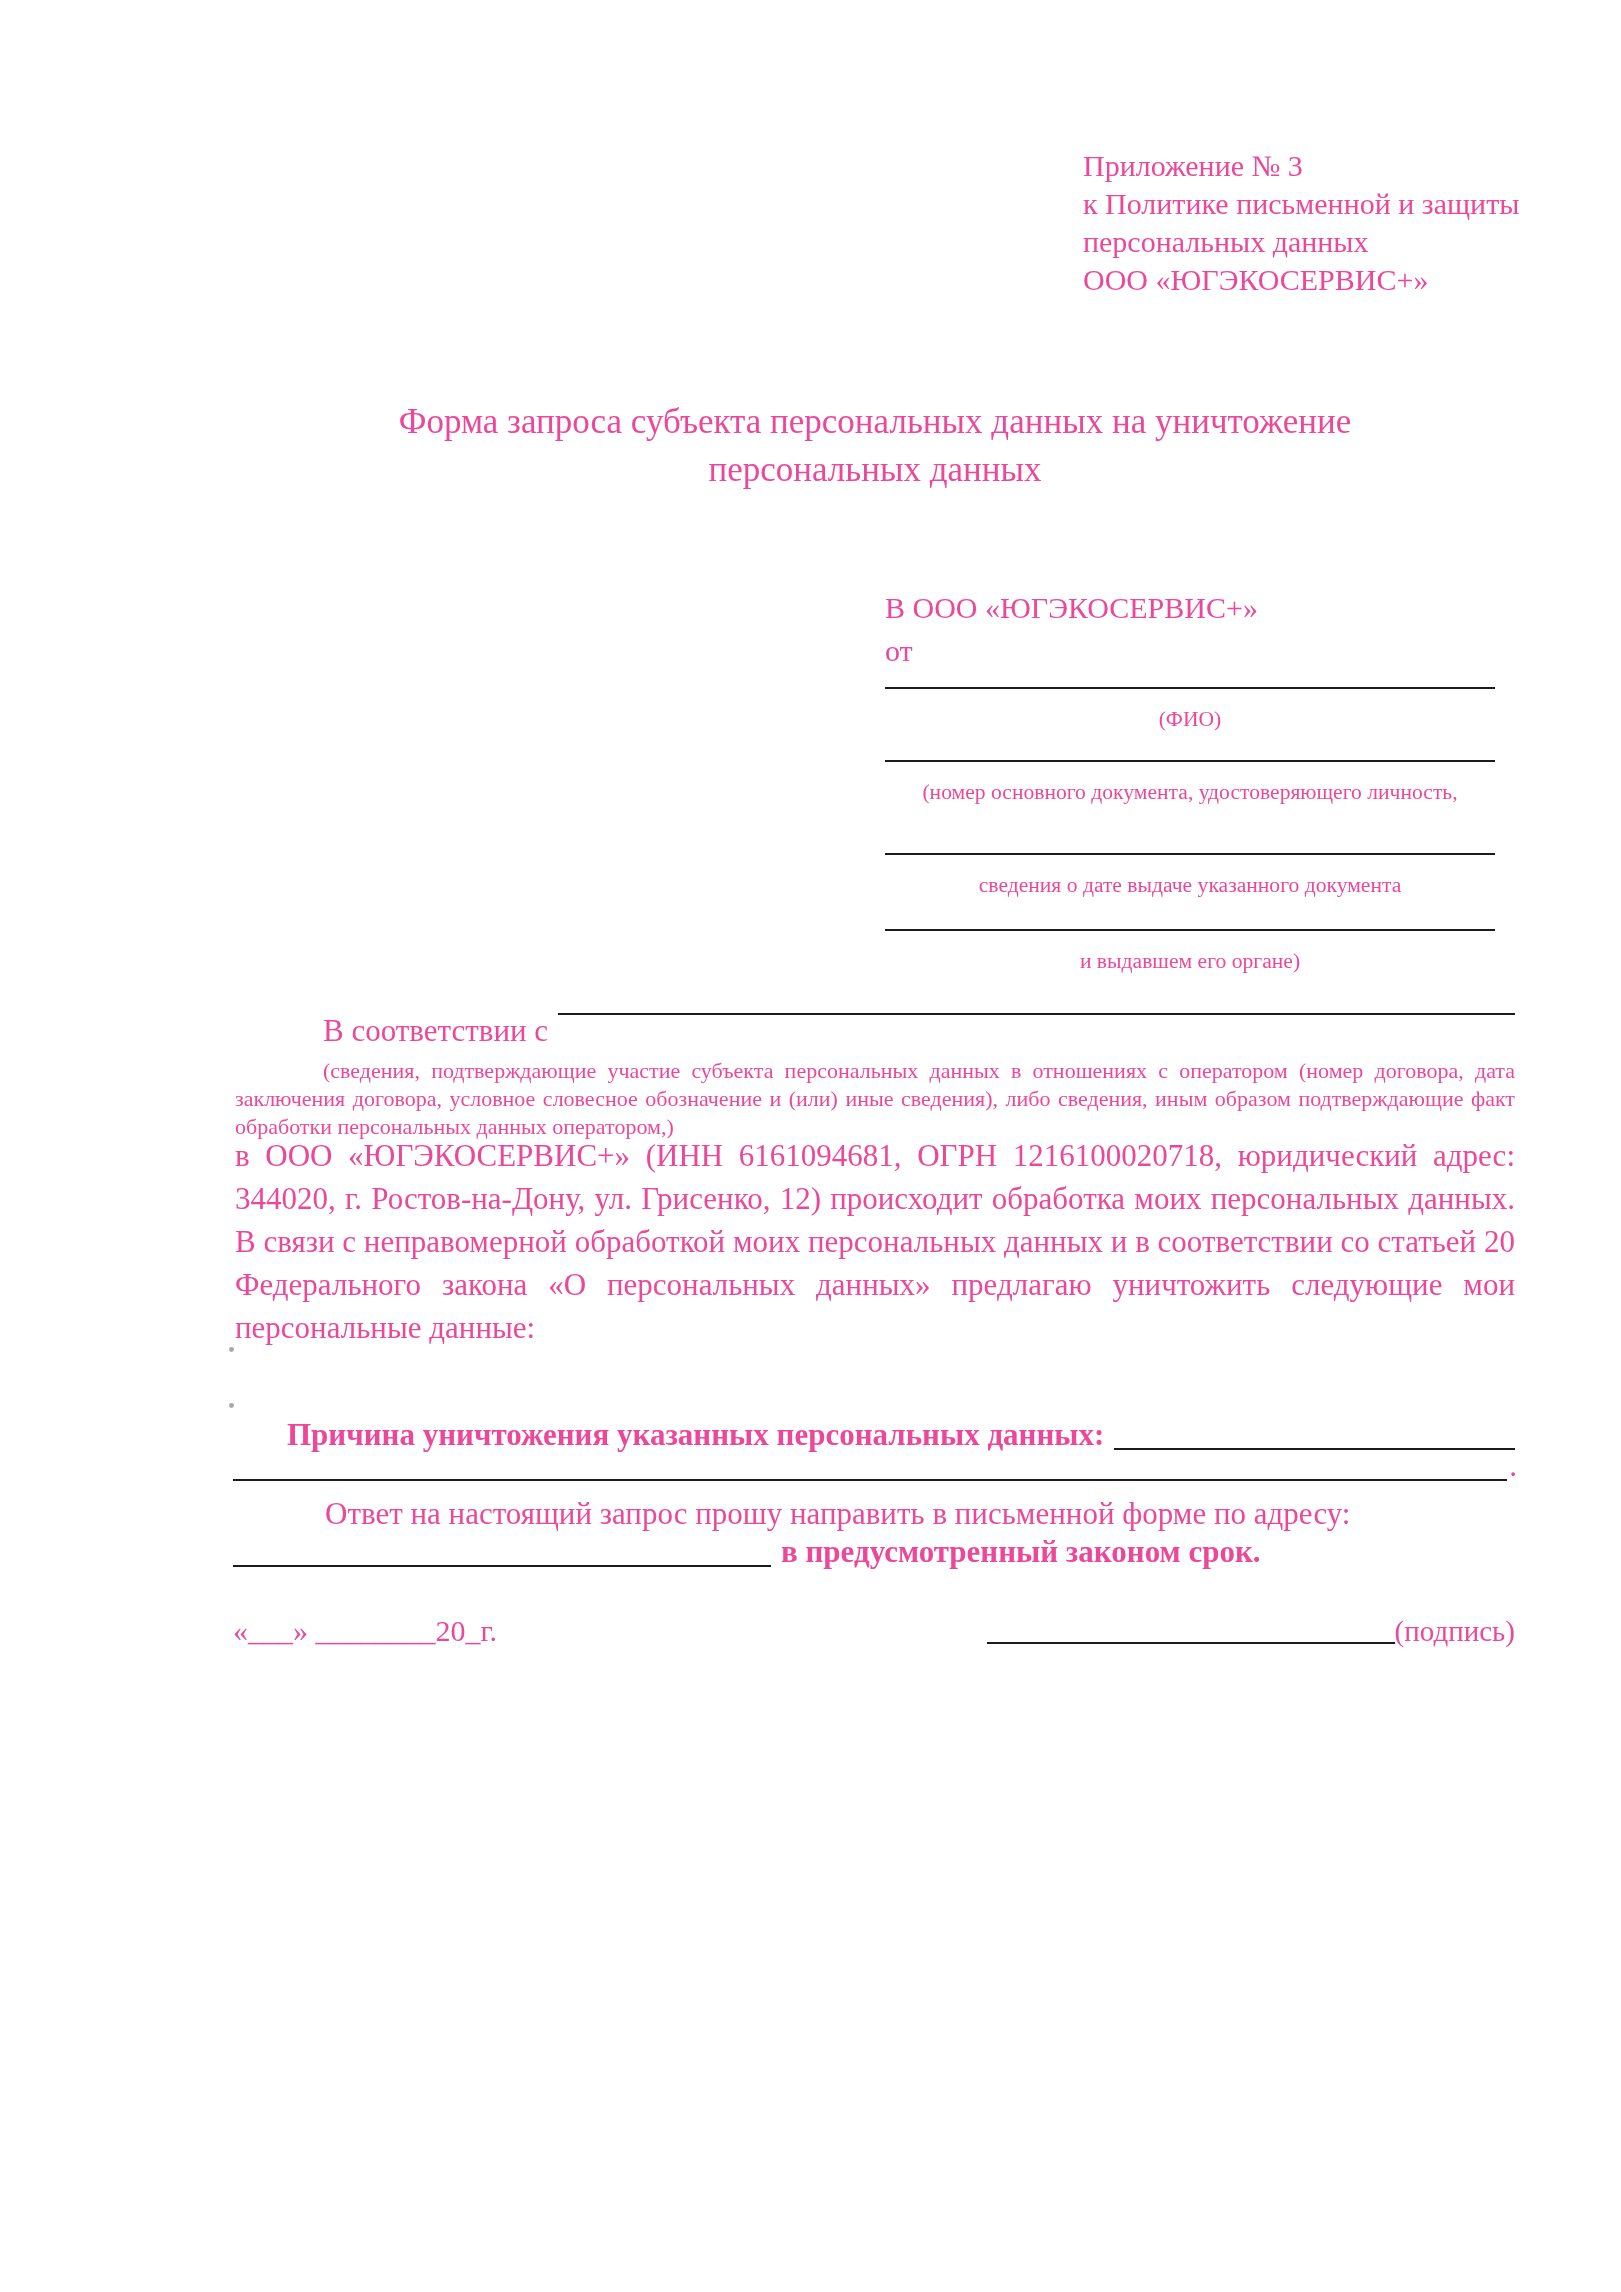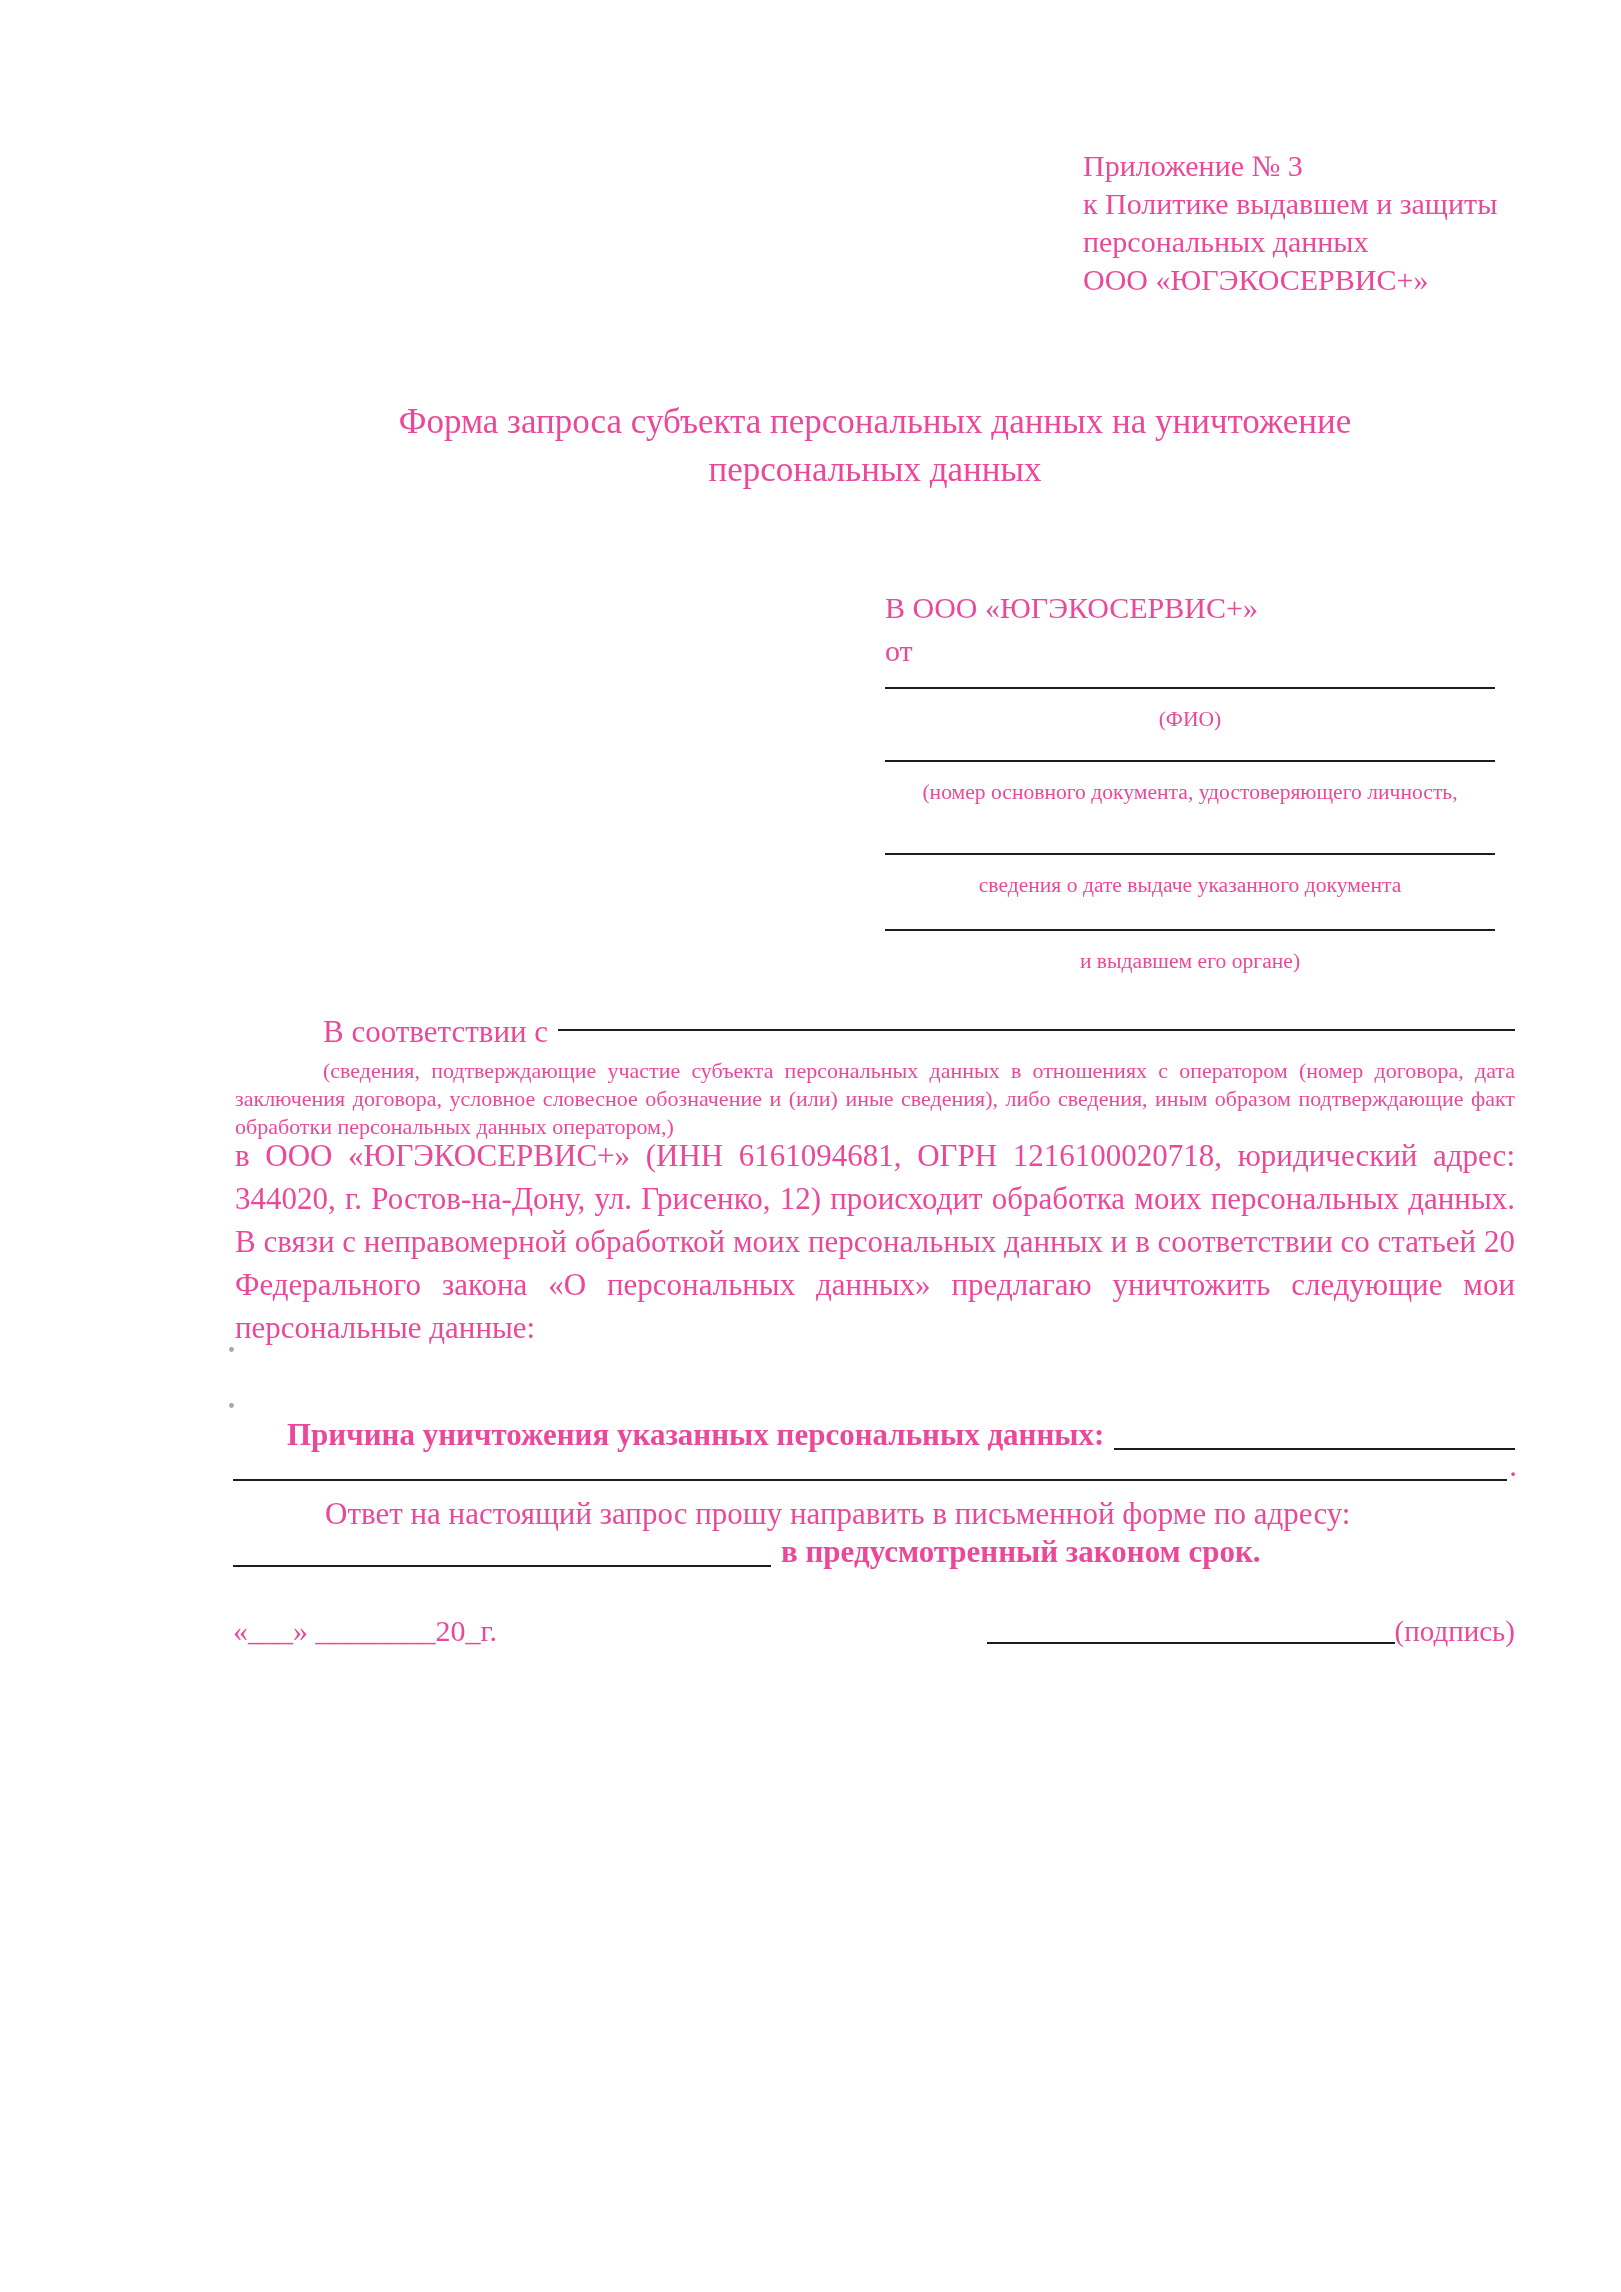--- a/index.html
+++ b/index.html
@@ -49,21 +49,21 @@
   }
   .f1 .blank-rule { height: 16.7px; }
   .f2 .blank-rule { height: 29px; }
   .f3 .blank-rule { height: 48px; }
   .f4 .blank-rule { height: 32px; }
 
   
   .accordance-row {
     position: absolute;
     left: 235px; top: 1013px; width: 1280px;
-    display: flex; align-items: center;
+    display: flex; align-items: flex-start;
     font-size: 31px; height: 37px;
   }
   .accordance-prefix { margin-left: 88px; white-space: nowrap; }
   .fill-rule { flex: 1; border-bottom: 2.9px solid #1c1c1c; margin-left: 9.8px; margin-bottom: 2.9px; }
 
   .footnote {
     position: absolute;
     left: 235px; top: 1057px; width: 1280px;
     font-size: 22px; line-height: 28px;
     text-align: justify; text-indent: 88px;
@@ -131,21 +131,21 @@
   .signature-blank { width: 408px; border-bottom: 2.9px solid #1c1c1c; margin-bottom: 3.9px; }
   .signature-caption { white-space: nowrap; font-size: 29px; }
 </style>
 </head>
 <body>
 
 <div class="page">
 
   <div class="annex-note">
     <div>Приложение № 3</div>
-    <div>к Политике выдавшем и защиты</div>
+    <div>к Политике письменной и защиты</div>
     <div>персональных данных</div>
     <div>ООО «ЮГЭКОСЕРВИС+»</div>
   </div>
 
   <div class="doc-title">
     <div>Форма запроса субъекта персональных данных на уничтожение</div>
     <div>персональных данных</div>
   </div>
 
   <div class="addressee">

